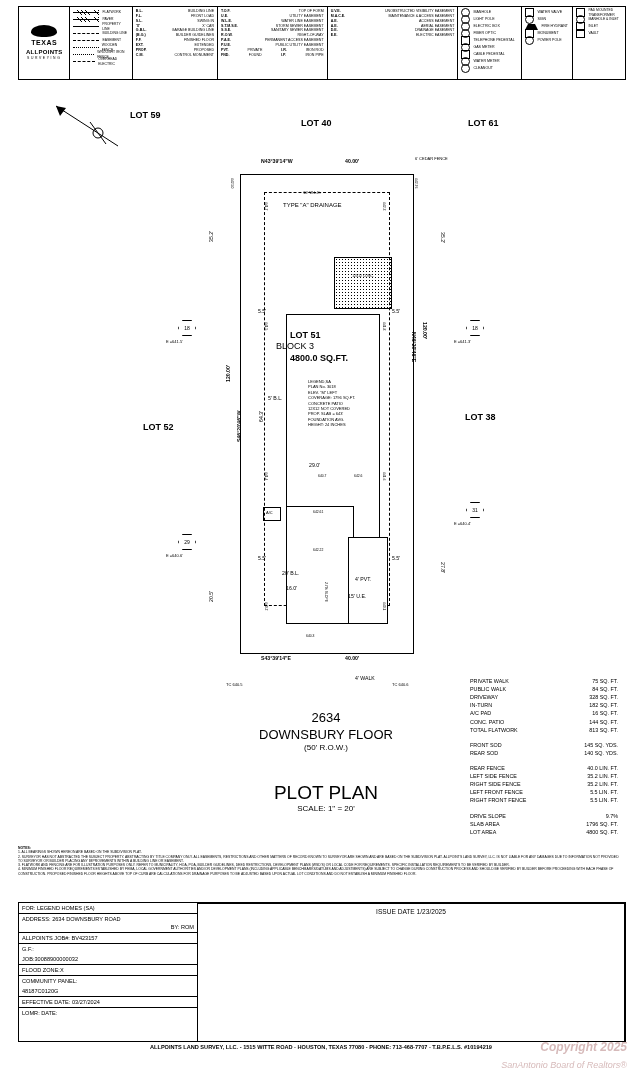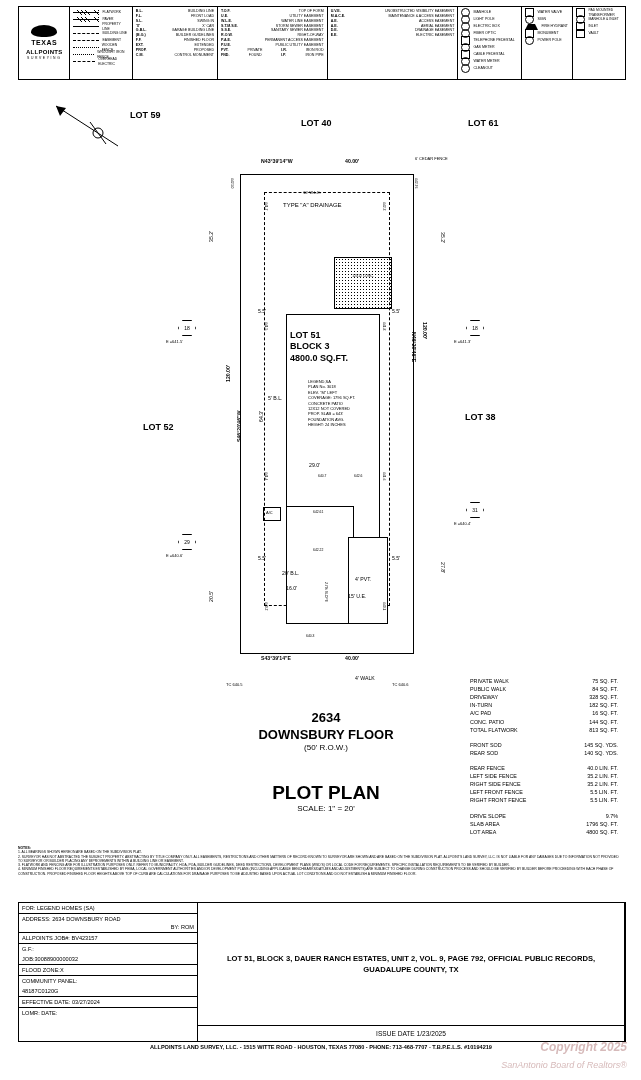--- a/index.html
+++ b/index.html
@@ -59,21 +59,21 @@
   .hexmark{
     position:absolute;width:16px;height:14px;border:.8px solid #000;
     display:flex;align-items:center;justify-content:center;font-size:5px;
     clip-path:polygon(25% 0,75% 0,100% 50%,75% 100%,25% 100%,0 50%);
   }
   .house{position:absolute;border:1px solid #000;background:#fff;}
   .hatch{
     background-image:repeating-linear-gradient(45deg,#000 0 .5px,transparent .5px 3px);
   }
   .dotfill{background-image:radial-gradient(#000 .5px,transparent .6px);background-size:3px 3px;}
-  .title-big{position:absolute;text-align:center;font-weight:bold;}
+  .title-big{position:absolute;text-align:center;font-weight:normal;}
   
   .qty{position:absolute;font-size:5.4px;line-height:1.5;}
   .qrow{display:flex;justify-content:space-between;width:148px;}
   .qrow .v{text-align:right;width:56px;}
   .notes{position:absolute;left:18px;top:846px;width:606px;font-size:3.4px;line-height:1.25;}
   
   .bottom{position:absolute;left:18px;top:902px;width:606px;height:138px;border:1px solid #000;display:flex;}
   .b-left{width:178px;border-right:1px solid #000;font-size:5.6px;}
   .b-left .r{border-bottom:1px solid #000;padding:2px 3px;}
   .b-left .r:last-child{border-bottom:none;}
@@ -391,21 +391,21 @@
     <div class="dim" style="left:265px;top:120px;font-size:6px">TYPE "A" DRAINAGE</div>
 
     <div class="survey-box dotfill" style="left:316px;top:175px;width:56px;height:50px"></div>
     <div class="vtiny" style="position:absolute;left:330px;top:192px;text-align:center;width:30px">12X12 CONC.</div>
 
     <div class="house" style="left:268px;top:232px;width:92px;height:230px"></div>
     <div class="house" style="left:268px;top:424px;width:66px;height:116px"></div>
     <div class="house" style="left:330px;top:455px;width:38px;height:85px"></div>
 
     <div style="position:absolute;left:272px;top:248px;font-size:9px;font-weight:bold">LOT 51</div>
-    <div style="position:absolute;left:272px;top:259px;font-size:9px;font-weight:bold">BLOCK 3</div>
+    <div style="position:absolute;left:258px;top:259px;font-size:9px;font-weight:normal">BLOCK 3</div>
     <div style="position:absolute;left:272px;top:271px;font-size:9px;font-weight:bold">4800.0 SQ.FT.</div>
 
     <div style="position:absolute;left:290px;top:297px;font-size:4px;line-height:1.35">
       <div>LEGEND,SA</div>
       <div>PLAN No. 3018</div>
       <div>ELEV. "M" LEFT</div>
       <div>COVERAGE: 1796 SQ.FT.</div>
       <div>CONCRETE PATIO</div>
       <div>12X12 NOT COVERED</div>
       <div>PROP. SLAB = 643'</div>
@@ -553,24 +553,20 @@
       <div class="r">ALLPOINTS JOB#: BV423157</div>
       <div class="r" style="border-bottom:none">G.F.:</div>
       <div class="r">JOB:30088900000032</div>
       <div class="r">FLOOD ZONE:X</div>
       <div class="r" style="border-bottom:none">COMMUNITY PANEL:</div>
       <div class="r">48187C0120G</div>
       <div class="r">EFFECTIVE DATE: 03/27/2024</div>
       <div class="r">LOMR:                        DATE:</div>
     </div>
     <div class="b-mid">
-      <div class="legal">LOT 51, BLOCK 3,
-DAUER RANCH ESTATES, UNIT 2,
-VOL. 9, PAGE 792, OFFICIAL PUBLIC RECORDS,
-GUADALUPE COUNTY, TX</div>
       <div class="issue">ISSUE DATE 1/23/2025</div>
     </div>
   </div>
 
   <div class="footer">ALLPOINTS LAND SURVEY, LLC. - 1515 WITTE ROAD - HOUSTON, TEXAS 77080 - PHONE: 713-468-7707 - T.B.P.E.L.S. #10194219</div>
   <div class="wm1">Copyright 2025</div>
   <div class="wm2">SanAntonio Board of Realtors®</div>
 </div>
 
 </body></html>

